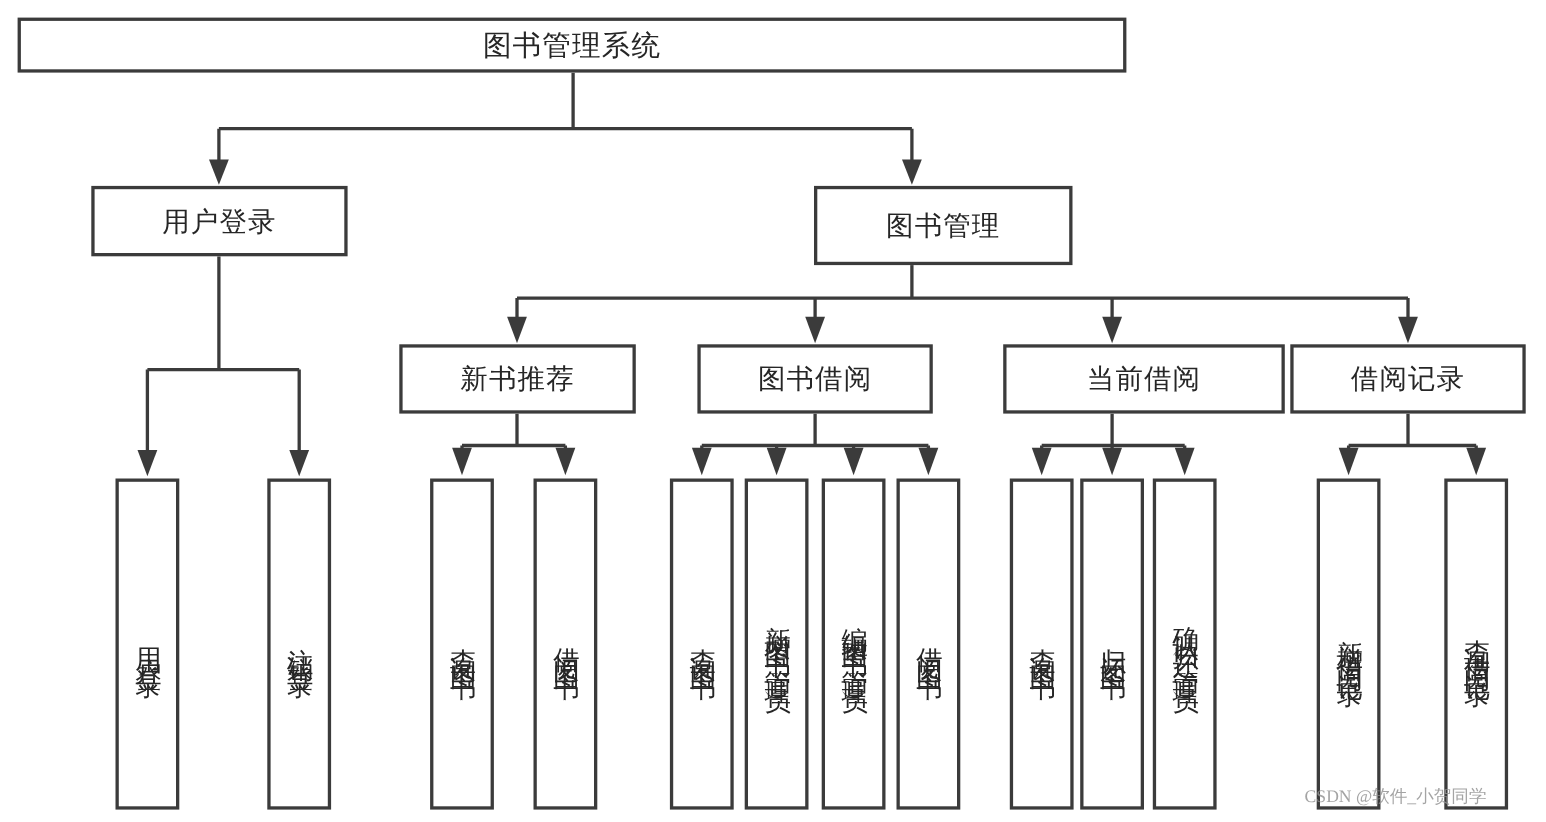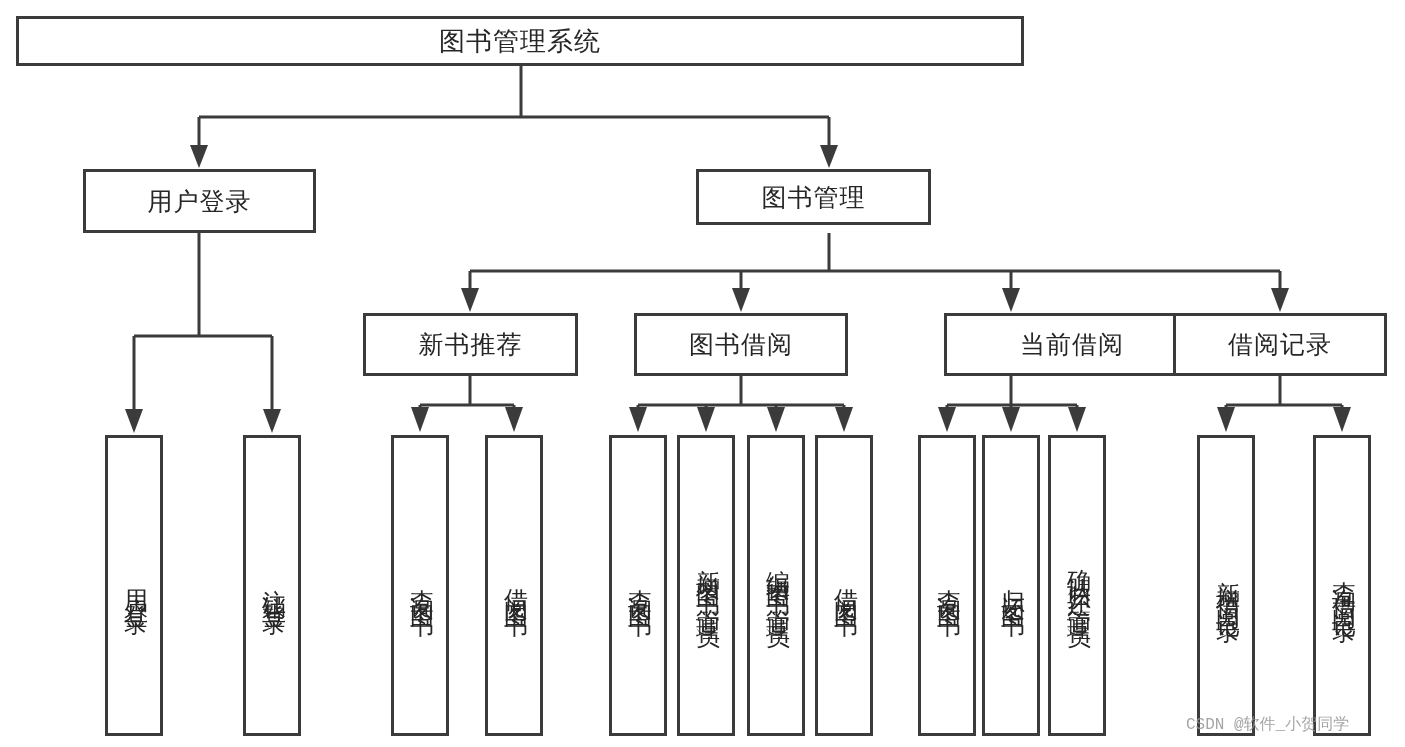--- a/index.html
+++ b/index.html
@@ -2,21 +2,21 @@
 <html><head>
 <meta charset="utf-8">
 <style>
   html, body { margin: 0; padding: 0; background: #ffffff; }
   #canvas {
     position: relative;
     width: 1405px;
     height: 747px;
     background: #ffffff;
     overflow: hidden;
-    font-family: Liberation Mono, monospace;
+    font-family: Liberation Serif, serif;
     color: #262626;
   }
   #connector-layer {
     position: absolute;
     left: 0; top: 0;
     width: 1405px; height: 747px;
     pointer-events: none;
   }
   #connector-layer path {
     stroke: #3b3b3b;
@@ -95,31 +95,31 @@
     <polygon points="1333,407 1351,407 1342,432"></polygon>
   </svg>
 
   <div class="node root-node" style="left:16px; top:16px; width:1008px; height:50px">
     <span class="lbl">图书管理系统</span>
   </div>
 
   <div class="node h-node" style="left:83px; top:169px; width:233px; height:64px">
     <span class="lbl">用户登录</span>
   </div>
-  <div class="node h-node" style="left:696px; top:169px; width:235px; height:56px">
+  <div class="node h-node" style="left:740px; top:169px; width:235px; height:72px">
     <span class="lbl">图书管理</span>
   </div>
 
   <div class="node h-node" style="left:363px; top:313px; width:215px; height:63px">
     <span class="lbl">新书推荐</span>
   </div>
   <div class="node h-node" style="left:634px; top:313px; width:214px; height:63px">
     <span class="lbl">图书借阅</span>
   </div>
-  <div class="node h-node" style="left:944px; top:313px; width:256px; height:63px">
+  <div class="node h-node" style="left:912px; top:313px; width:256px; height:63px">
     <span class="lbl">当前借阅</span>
   </div>
   <div class="node h-node" style="left:1173px; top:313px; width:214px; height:63px">
     <span class="lbl">借阅记录</span>
   </div>
 
   <div class="node leaf" style="left:105px; top:435px; width:58px; height:301px">
     <span class="lbl">用户登录</span>
   </div>
   <div class="node leaf" style="left:243px; top:435px; width:58px; height:301px">

